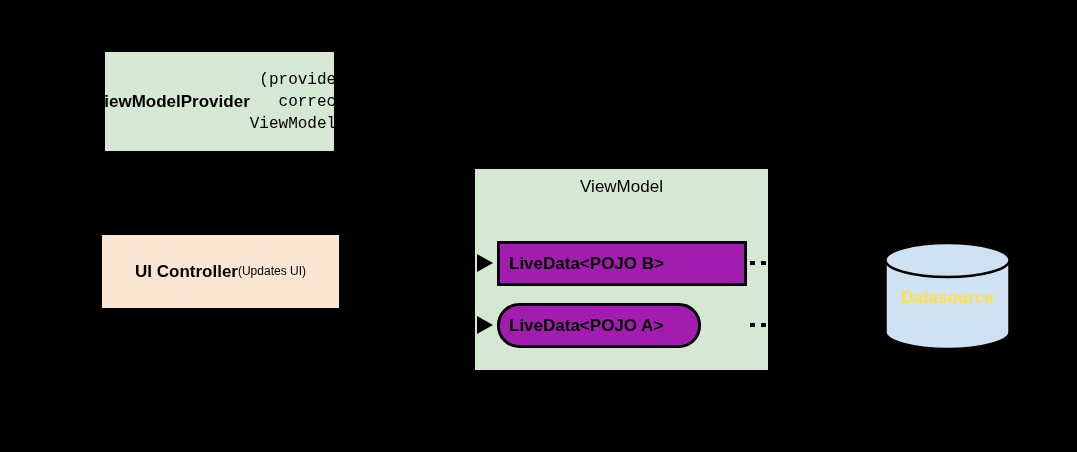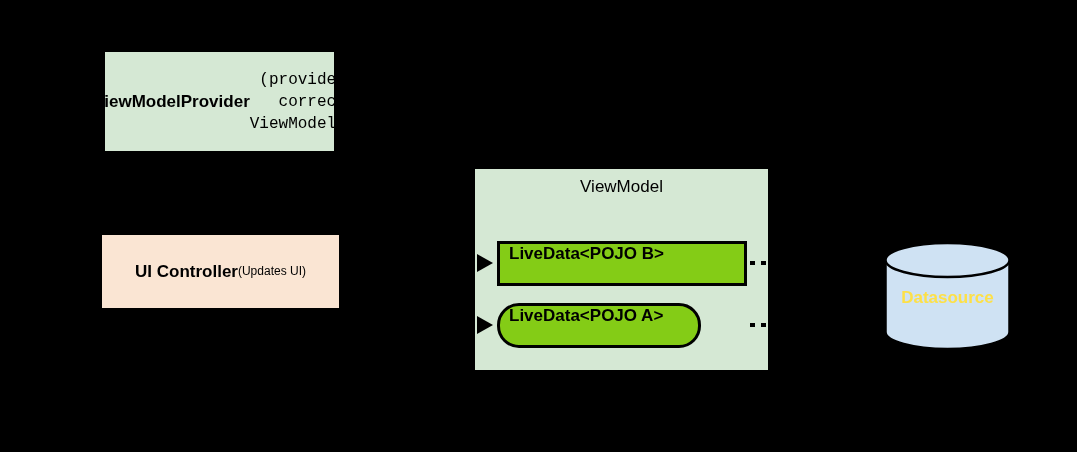--- a/index.html
+++ b/index.html
@@ -81,24 +81,24 @@
     text-align: center;
     font-size: 17px;
     font-weight: normal;
     color: #000000;
   }
 
   
   .livedata-box {
     position: absolute;
     box-sizing: border-box;
-    background: #84cc16;
+    background: #a21caf;
     border: 3px solid #000000;
     display: flex;
-    align-items: flex-start;
+    align-items: center;
     color: #000000;
     font-size: 17px;
     font-weight: bold;
   }
   .livedata-box .label {
     padding-left: 9px;
   }
   #livedata-b {
     left: 497px;
     top: 241px;

